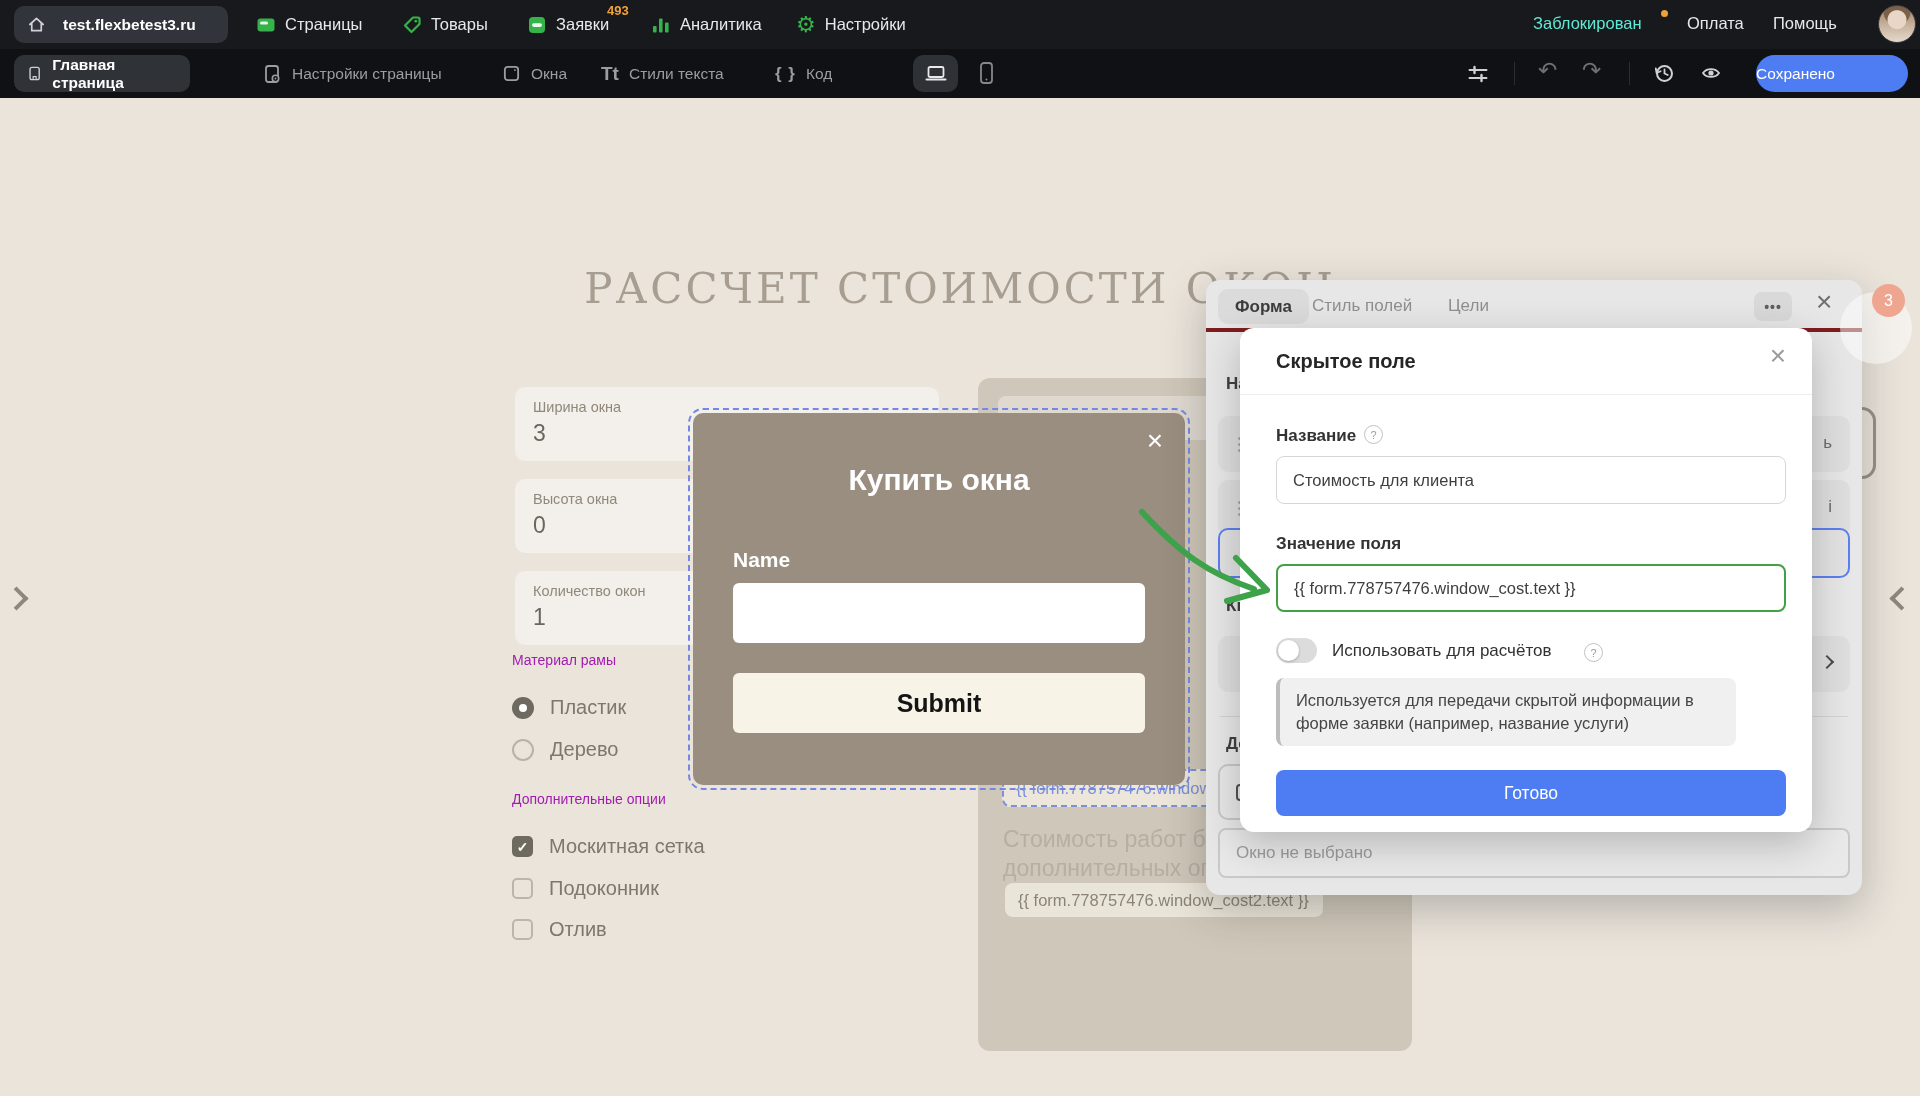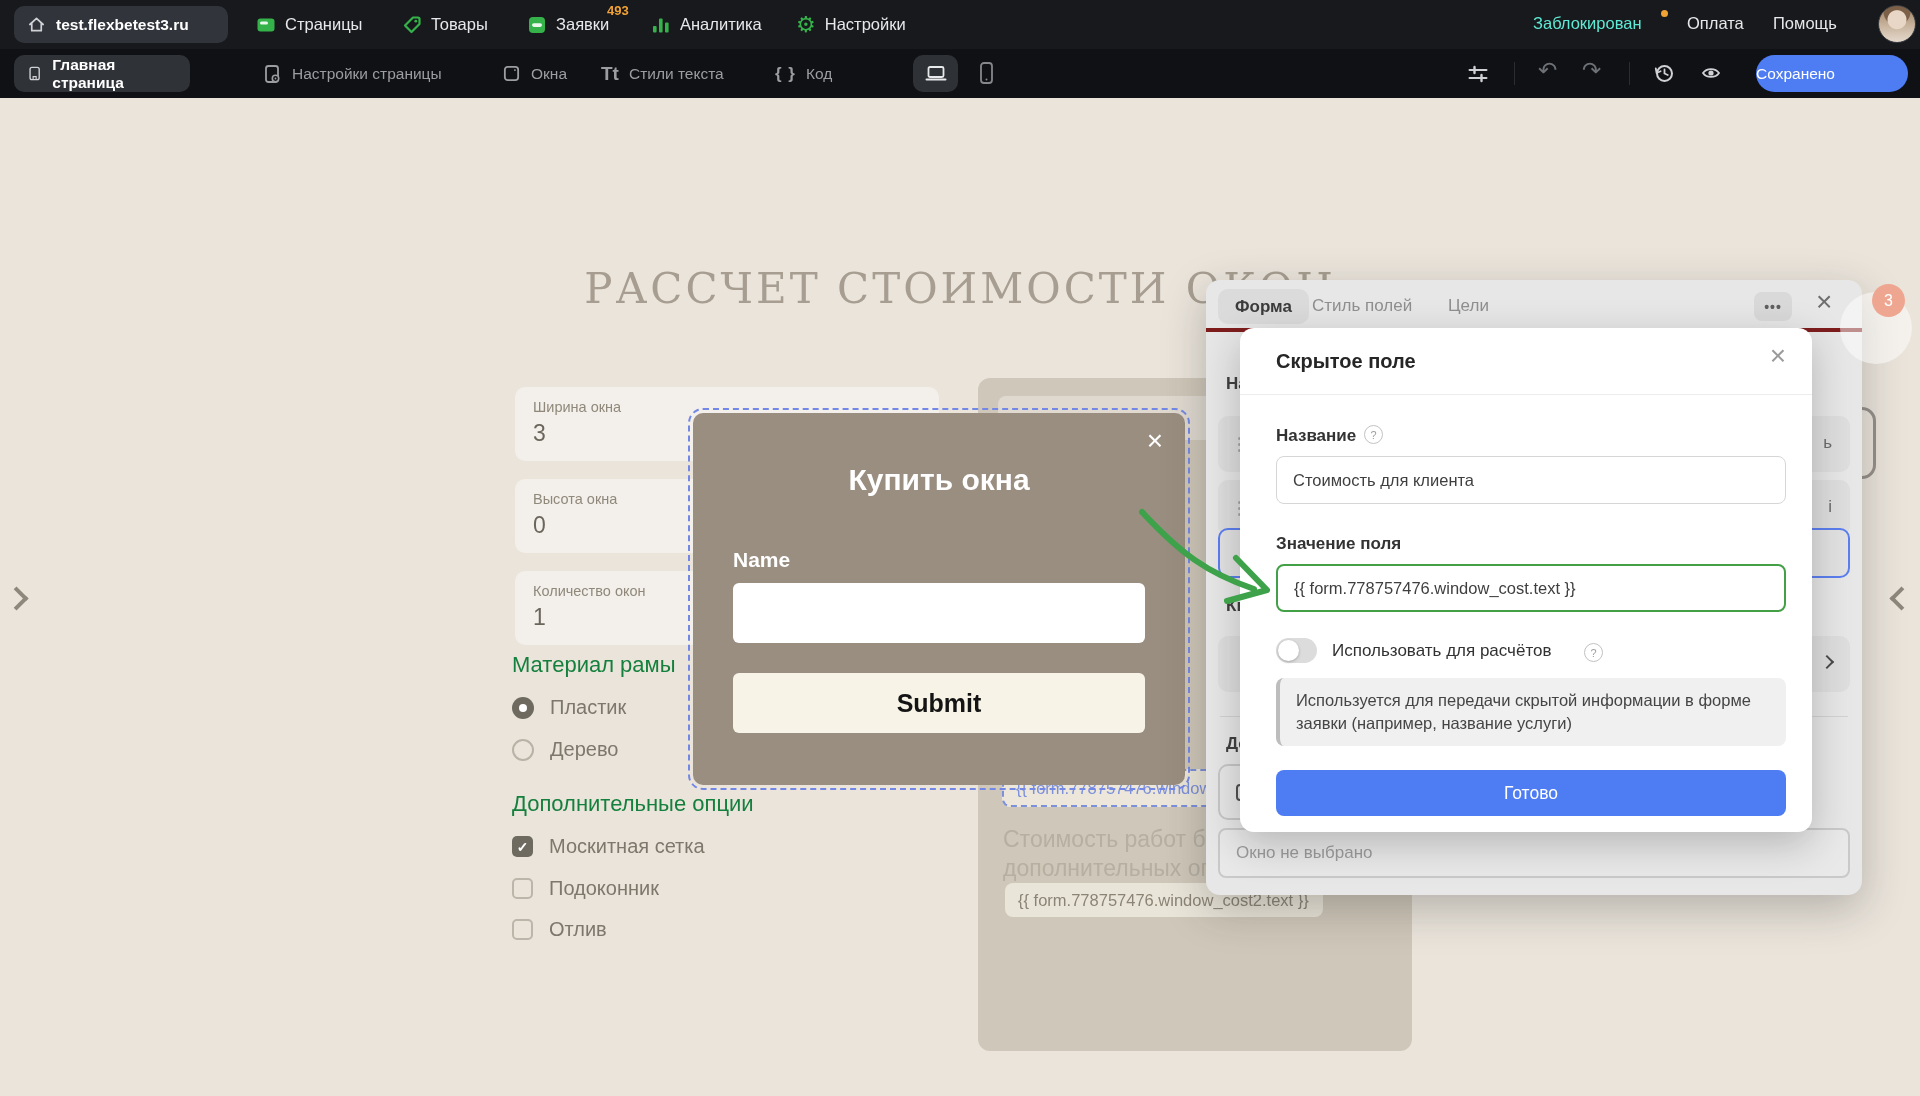--- a/index.html
+++ b/index.html
@@ -3,21 +3,21 @@
 <meta charset="utf-8">
 <style>
   html,body{margin:0;padding:0;background:#d8d4cc;}
   #stage{position:relative;width:1920px;height:1096px;overflow:hidden;background:#eae4db;
          font-family:"Liberation Sans",sans-serif;}
   #stage *{box-sizing:border-box;}
 
   
   #topbar{position:absolute;left:0;top:0;width:1920px;height:49px;background:#17191d;z-index:40;}
   .site-pill{position:absolute;left:14px;top:6px;width:214px;height:37px;background:#31343a;border-radius:10px;
-             display:flex;align-items:center;gap:10px;padding:0 13px;color:#fff;font-size:15.5px;font-weight:700;}
+             display:flex;align-items:center;gap:17px;padding:0 13px;color:#fff;font-size:15.5px;font-weight:700;}
   .nav-item{position:absolute;top:0;height:49px;display:flex;align-items:center;gap:9px;color:#e7e8ea;font-size:16.5px;cursor:pointer;}
   #nav-pages{left:256px}#nav-goods{left:402px}#nav-leads{left:527px}#nav-analytics{left:651px}#nav-settings{left:796px}
   .nav-badge{position:absolute;left:607px;top:3px;color:#f0a235;font-size:13px;font-weight:700;}
   .tb-link{position:absolute;top:14px;font-size:16.5px;color:#e7e8ea;cursor:pointer;}
   #tb-status{left:1533px;color:#5eead4;}
   #tb-status-dot{position:absolute;left:1661px;top:10px;width:7px;height:7px;border-radius:50%;background:#f0a235;}
   #tb-pay{left:1687px}#tb-help{left:1773px}
   #avatar{position:absolute;left:1878px;top:5px;width:38px;height:38px;border-radius:50%;overflow:hidden;
           background:
             radial-gradient(circle at 50% 38%, #e8d7c6 0 9px, transparent 10px),
@@ -50,21 +50,21 @@
 
   
   #canvas-title{position:absolute;left:0;top:264px;width:1920px;text-align:center;
                 font-family:"DejaVu Serif","Liberation Serif",serif;font-size:42px;letter-spacing:3px;color:#a79e91;}
   .cfield{position:absolute;left:515px;width:424px;height:74px;background:rgba(255,255,255,.42);
           border-radius:10px;padding:12px 18px;cursor:text;}
   #cfield-1{top:387px}#cfield-2{top:479px}#cfield-3{top:571px}
   .cfield .lab{font-size:14.5px;color:#8f887b;}
   .cfield .val{font-size:23px;color:#6b665c;margin-top:5px;}
   .cfield .unit{position:absolute;right:18px;top:30px;font-size:17px;color:#98a0b6;}
-  .group-label{position:absolute;left:512px;font-size:22px;color:#15803d;text-align:center;}
+  .group-label{position:absolute;left:512px;font-size:14px;color:#a21caf;text-align:center;}
   #material-label{top:652px}#options-label{top:791px}
   .opt-row{position:absolute;left:512px;display:flex;align-items:center;gap:16px;font-size:20px;color:#7e776c;cursor:pointer;}
   #radio-1{top:696px}#radio-2{top:738px}#cb-1{top:835px}#cb-2{top:877px}#cb-3{top:918px}
   .radio{width:22px;height:22px;border-radius:50%;position:relative;flex:0 0 auto;}
   .radio.on{background:#6f6a60;}
   .radio.on::after{content:"";position:absolute;left:7px;top:7px;width:8px;height:8px;border-radius:50%;background:#fff;}
   .radio.off{border:2px solid #b9b2a6;}
   .cbx{width:21px;height:21px;border-radius:5px;flex:0 0 auto;display:flex;align-items:center;justify-content:center;}
   .cbx.on{background:#6f6a60;color:#fff;font-size:14px;font-weight:700;}
   .cbx.off{border:2px solid #bcb5aa;color:transparent;}
@@ -145,21 +145,21 @@
   #hm-name-help{left:124px;top:97px}
   #hm-toggle-help{left:344px;top:315px}
   .hm-input{position:absolute;left:36px;width:510px;height:48px;border:1px solid #d6d6d6;border-radius:8px;background:#fff;
             font-size:16.5px;color:#3f3f3f;padding:0 16px;font-family:inherit;}
   #hm-name-input{top:128px}
   #hm-value-input{top:236px;border:2px solid #43a047;}
   #hm-toggle{position:absolute;left:36px;top:310px;width:41px;height:25px;border-radius:13px;background:#dcdcdc;cursor:pointer;}
   #hm-toggle::after{content:"";position:absolute;left:2px;top:2px;width:21px;height:21px;border-radius:50%;background:#fff;
                     box-shadow:0 1px 3px rgba(0,0,0,.25);}
   #hm-toggle-label{position:absolute;left:92px;top:313px;font-size:17px;color:#323232;}
-  #hm-hint{position:absolute;left:36px;top:350px;width:510px;background:#f0f0f0;border-left:4px solid #bdbdbd;
+  #hm-hint{position:absolute;left:36px;top:350px;width:460px;background:#f0f0f0;border-left:4px solid #bdbdbd;
            border-radius:8px;padding:11px 16px;font-size:16.5px;line-height:23px;color:#454545;}
   #hm-done{position:absolute;left:36px;top:442px;width:510px;height:46px;background:#4d7cf3;border-radius:8px;
            display:flex;align-items:center;justify-content:center;font-size:17.5px;color:#fff;cursor:pointer;}
 
   
   #arrow-overlay{position:absolute;left:0;top:0;width:1920px;height:1096px;z-index:60;pointer-events:none;}
 </style>
 </head>
 <body>
 

